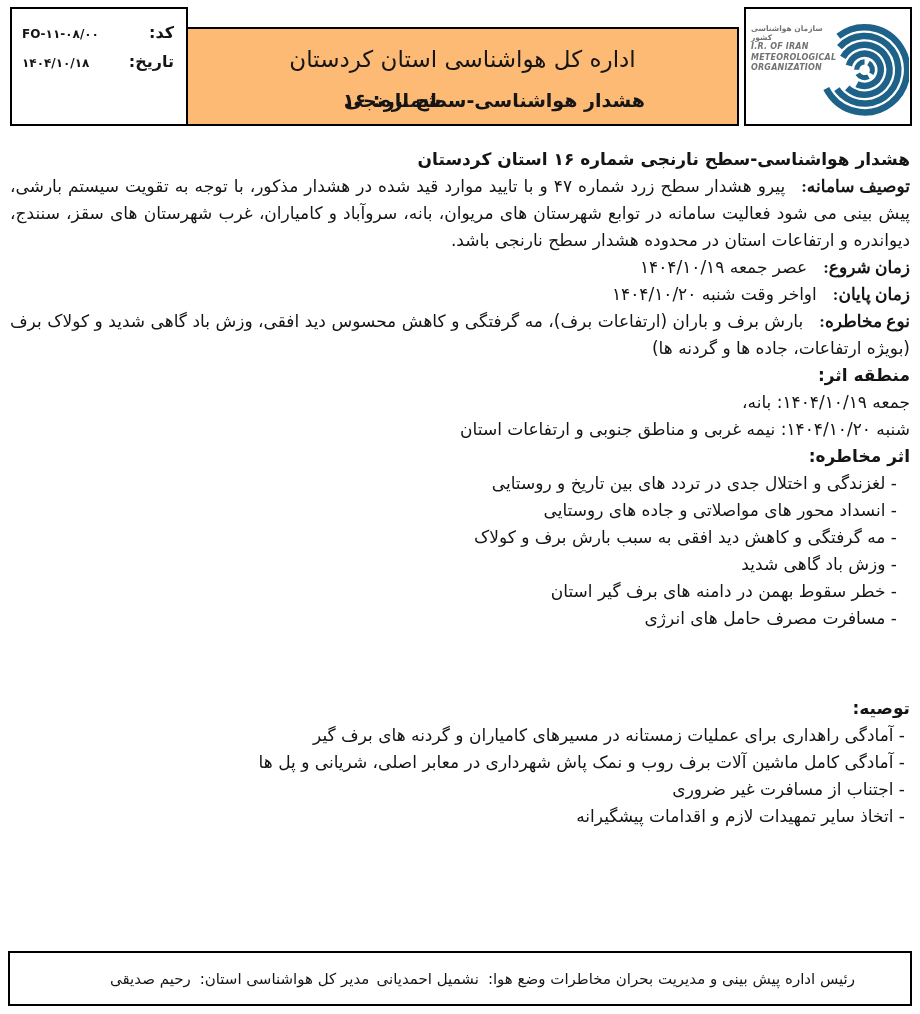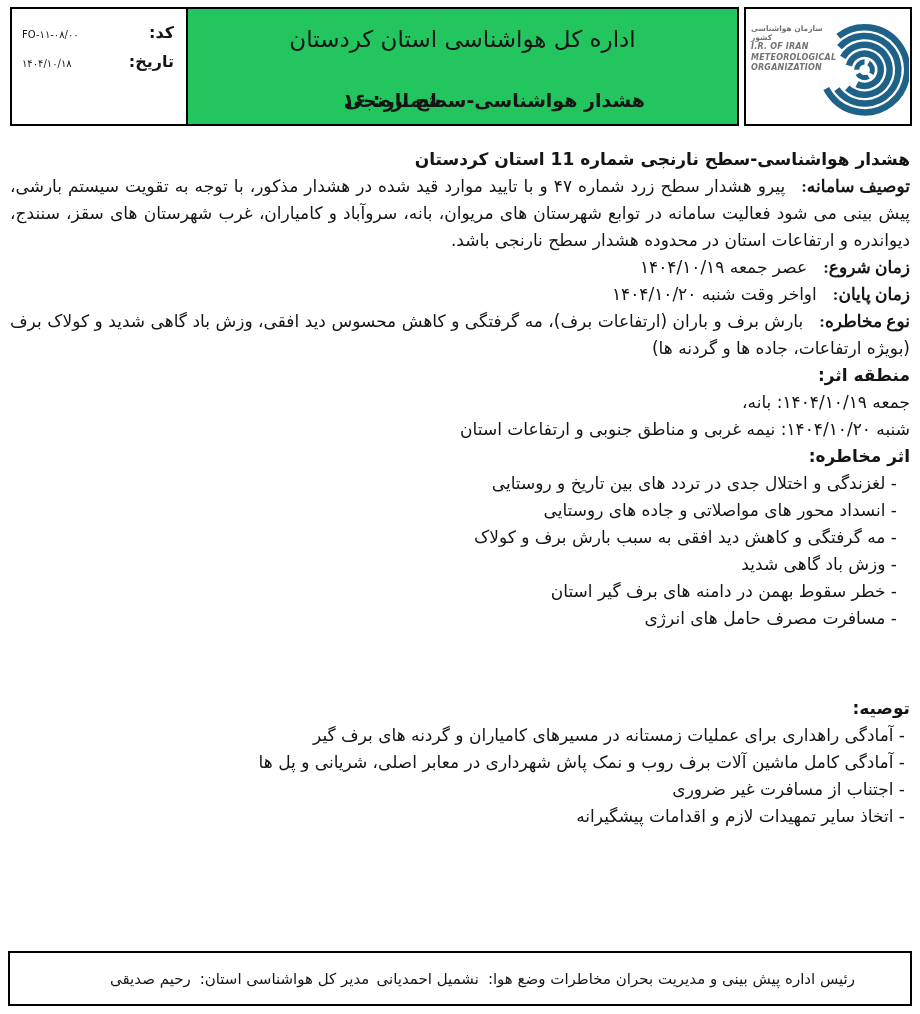--- a/index.html
+++ b/index.html
@@ -6,23 +6,23 @@
   .page{
     width:920px;height:1014px;position:relative;background:#fff;
     font-family:"DejaVu Sans",sans-serif;color:#151515;direction:rtl;overflow:hidden;
   }
   
   .header{position:absolute;top:7px;left:10px;right:8px;height:119px;display:flex;direction:ltr;}
   .meta-box{width:178px;box-sizing:border-box;border:2px solid #000;background:#fff;
     padding:10px 12px 0 10px;direction:rtl;}
   .meta-row{display:flex;justify-content:space-between;align-items:baseline;line-height:27px;}
   .meta-label{font-weight:bold;font-size:16px;}
-  .meta-value{font-size:10px;direction:ltr;}
+  .meta-value{font-size:12px;direction:ltr;font-weight:bold;}
   .banner{flex:1;box-sizing:border-box;border:2px solid #000;margin-left:-2px;
-    background:#22c55e;position:relative;direction:rtl;}
+    background:#fdba74;position:relative;direction:rtl;margin-top:20px;}
   .banner-title{text-align:center;margin-top:17px;font-size:23px;letter-spacing:0;}
   .banner-sub{position:absolute;bottom:13px;right:92px;font-size:19px;font-weight:bold;}
   .banner-num{position:absolute;bottom:13px;left:155px;font-size:19px;font-weight:bold;}
   
   .logo-box{width:168px;box-sizing:border-box;border:2px solid #000;margin-left:5px;
     background:#fff;position:relative;direction:ltr;}
   .logo-text{position:absolute;left:5px;top:15px;width:82px;text-align:left;color:#737373;}
   .logo-text .fa{font-size:7.5px;font-weight:bold;line-height:9px;}
   .logo-text .en{font-size:8px;font-weight:bold;line-height:10.5px;letter-spacing:.2px;font-style:italic;}
   .logo-svg{position:absolute;right:1px;top:2px;}
@@ -83,21 +83,21 @@
         <div class="fa">سازمان هواشناسی کشور</div>
         <div class="en">I.R. OF IRAN</div>
         <div class="en">METEOROLOGICAL</div>
         <div class="en">ORGANIZATION</div>
       </div>
     </div>
   </div>
 
   <div class="body">
 
-    <div class="doc-title">هشدار هواشناسی-سطح نارنجی شماره 11 استان کردستان</div>
+    <div class="doc-title">هشدار هواشناسی-سطح نارنجی شماره ۱۶ استان کردستان</div>
 
     <div class="just">
       <b class="lbl">توصیف سامانه:</b><span>پیرو هشدار سطح زرد شماره ۴۷ و با تایید موارد قید شده در هشدار مذکور، با توجه به تقویت سیستم بارشی، پیش بینی می شود فعالیت سامانه در توابع شهرستان های مریوان، بانه، سروآباد و کامیاران، غرب شهرستان های سقز، سنندج، دیواندره و ارتفاعات استان در محدوده هشدار سطح نارنجی باشد.</span>
     </div>
 
     <div>
       <b class="lbl">زمان شروع:</b><span>عصر جمعه ۱۴۰۴/۱۰/۱۹</span>
     </div>
 
     <div>

